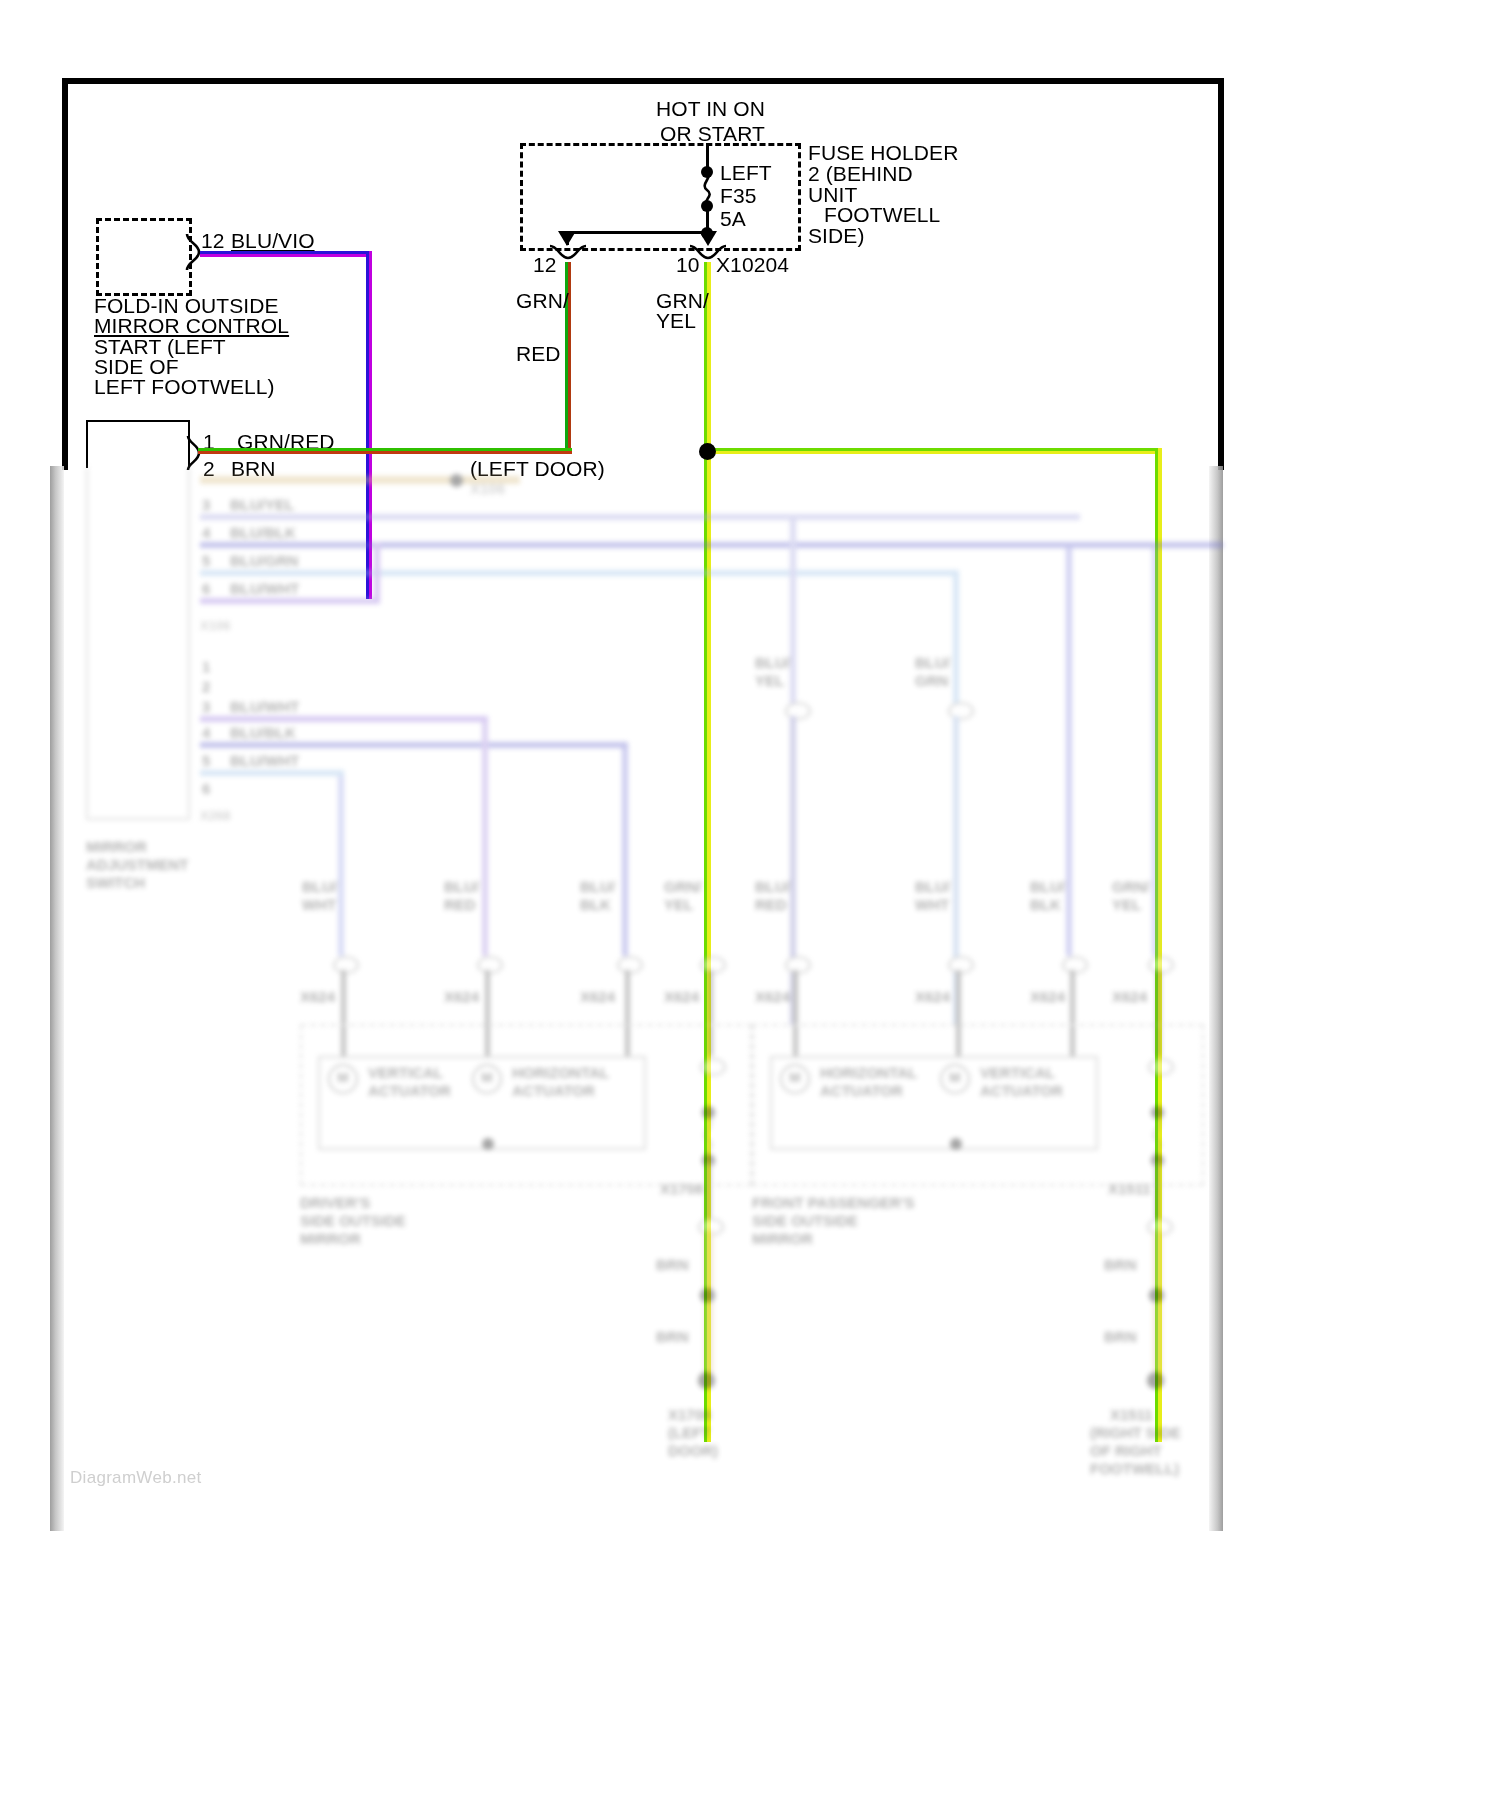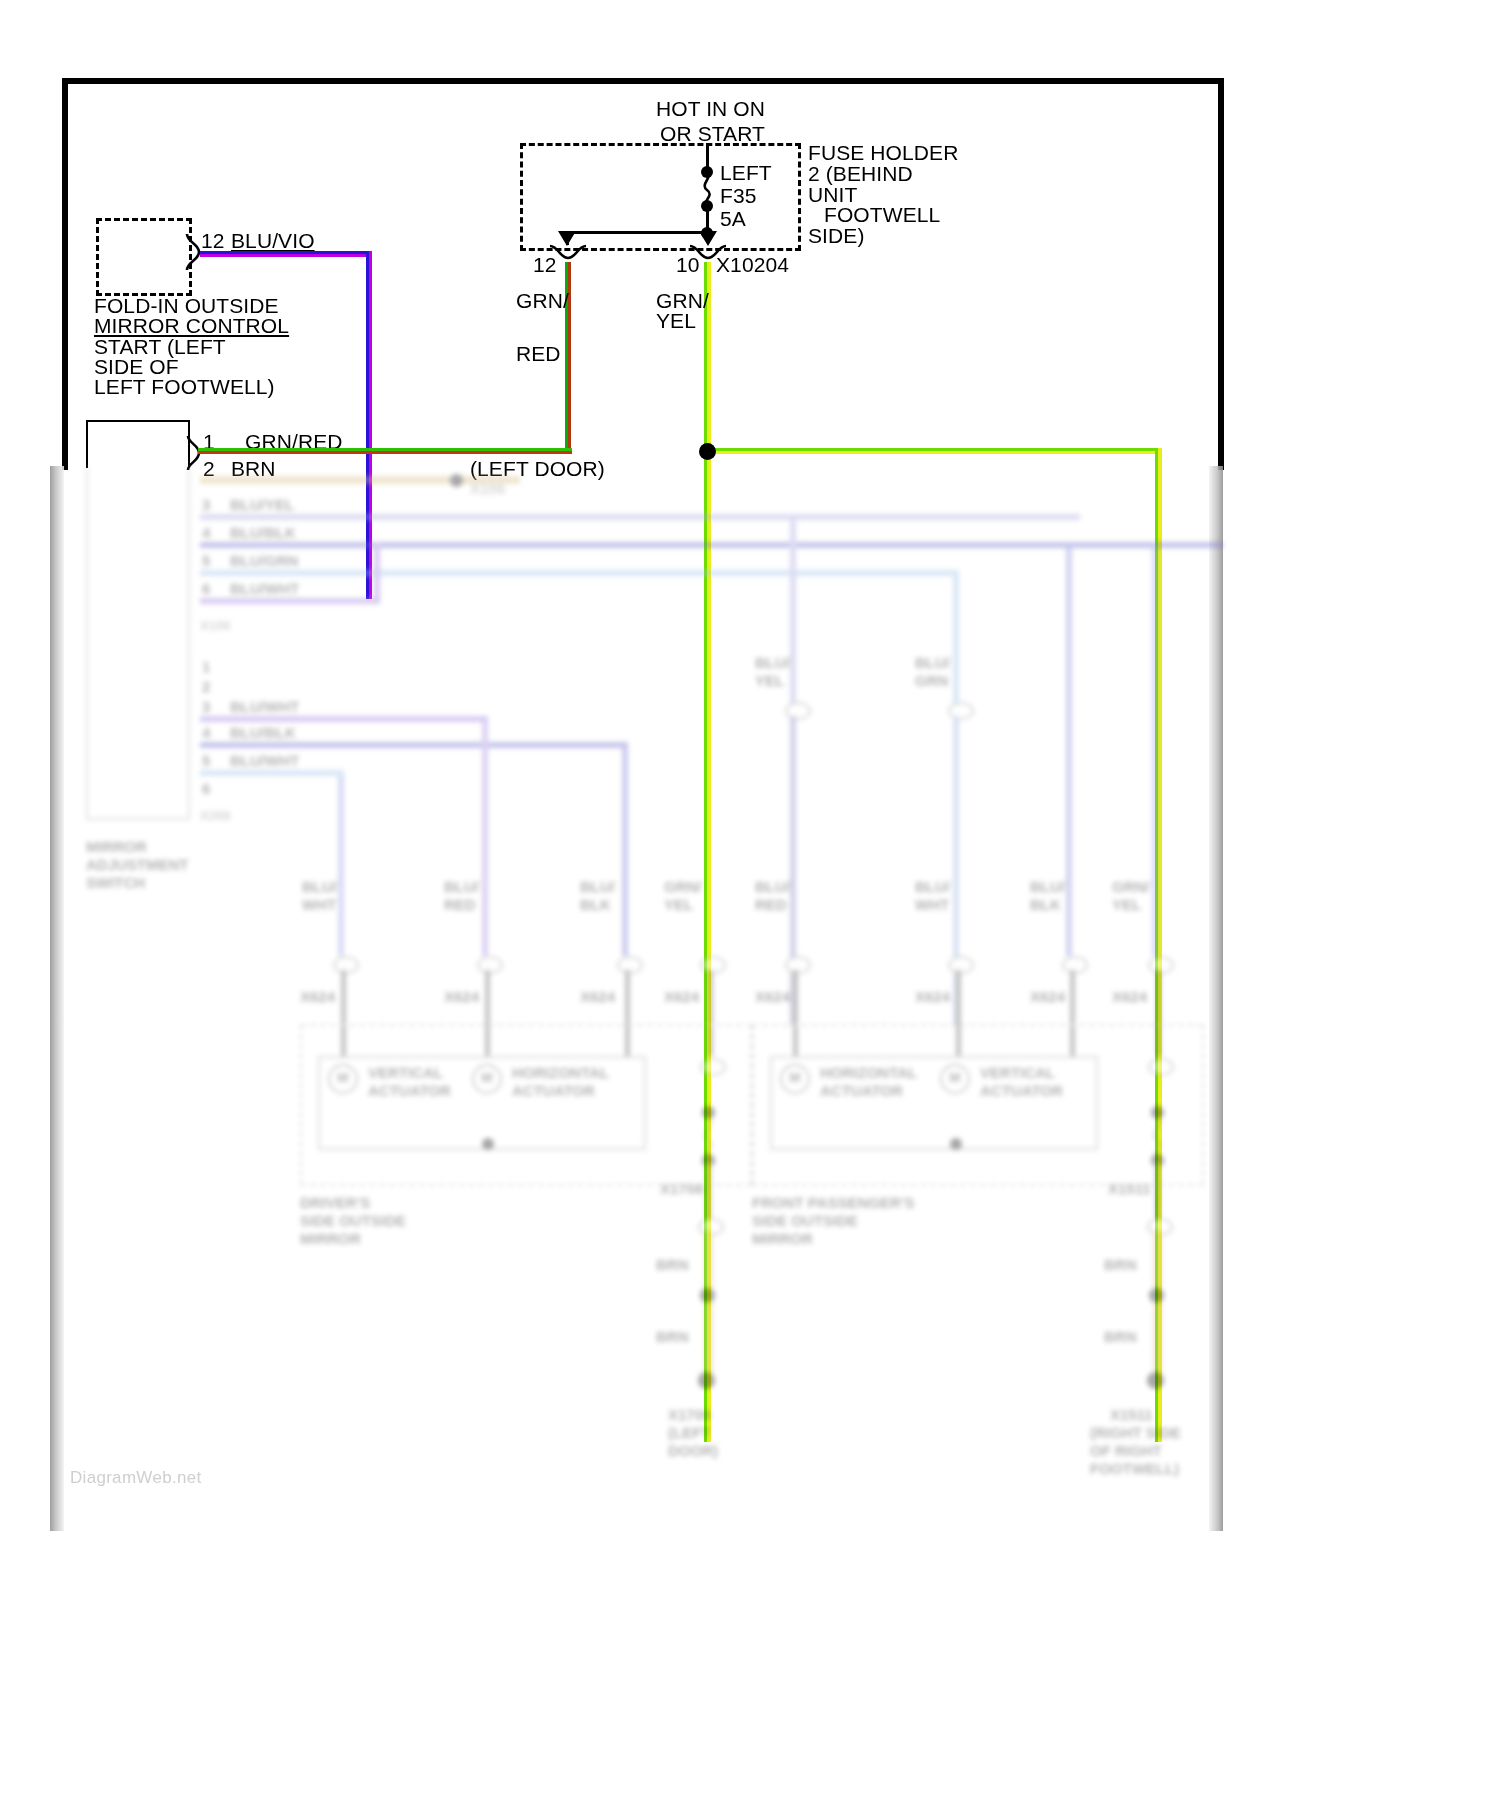--- a/index.html
+++ b/index.html
@@ -142,21 +142,21 @@
   <div class="wire w-bluvio-h" style="left:200px;top:251px;width:172px;height:6px;"></div>
   <div class="wire w-bluvio-v" style="left:366px;top:251px;width:6px;height:348px;"></div>
 
   <div class="solid-box" style="left:86px;top:420px;width:100px;height:46px;border-bottom:none;"></div>
 
   <svg style="position:absolute;left:186px;top:436px;" width="16" height="34">
     <path d="M2,0 C 2,7 13,9 13,17 C 13,25 2,27 2,34" stroke="#000" stroke-width="2.6" fill="none"></path>
   </svg>
 
   <div class="lbl" style="left:203px;top:429px;">1</div>
-  <div class="lbl" style="left:245px;top:429px;">GRN/RED</div>
+  <div class="lbl" style="left:237px;top:429px;">GRN/RED</div>
   <div class="lbl" style="left:203px;top:456px;">2</div>
   <div class="lbl" style="left:231px;top:456px;">BRN</div>
 
   <div class="wire w-grnred-h" style="left:198px;top:448px;width:374px;height:6px;"></div>
 
   <div class="lbl" style="left:470px;top:456px;">(LEFT DOOR)</div>
 
   <div class="edge-shade"></div>
   <div class="edge-shade-r"></div>
 

